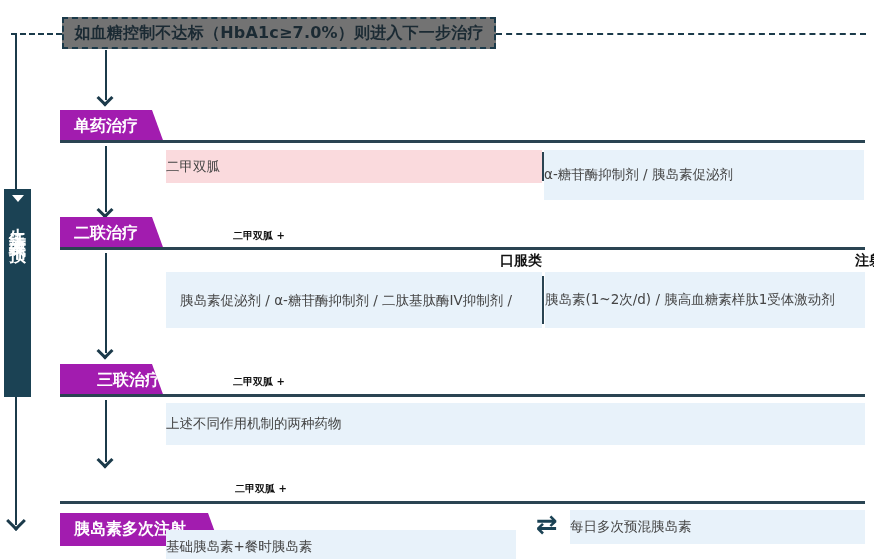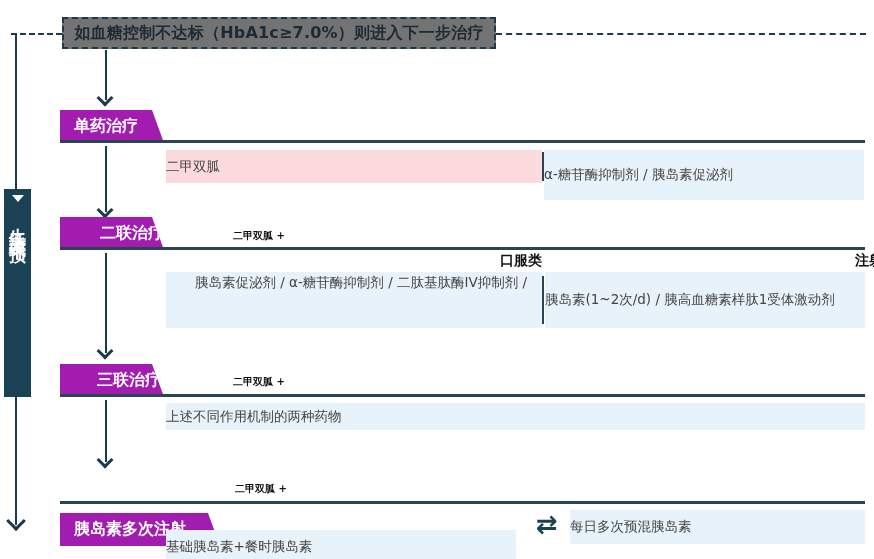--- a/index.html
+++ b/index.html
@@ -95,43 +95,43 @@
 </div>
 <div class="abs rule" style="left:60px; top:140px; width:805px;"></div>
 <div class="abs cell pink" style="left:166px; top:150px; width:376px; height:33px;">
   <span>二甲双胍</span>
 </div>
 <div class="abs vsep" style="left:542px; top:152px; height:29px;"></div>
 <div class="abs cell" style="left:544px; top:150px; width:320px; height:50px;">
   <span>α-糖苷酶抑制剂 / 胰岛素促泌剂</span>
 </div>
 
-<div class="abs step-tab" style="left:60px; top:217px; width:104px;justify-content:flex-end;">
+<div class="abs step-tab" style="left:60px; top:217px; width:104px;">
   <span>二联治疗</span>
 </div>
 <div class="abs met-plus" style="left:233px; top:229px;">二甲双胍 +</div>
 <div class="abs rule" style="left:60px; top:247px; width:805px;"></div>
 
 <div class="abs col-head" style="left:166px; top:252px; width:376px;">口服类</div>
 <div class="abs col-head" style="left:577px; top:252px; width:320px;">注射类</div>
 
-<div class="abs cell multi" style="left:166px; top:272px; width:376px; height:56px; flex-direction:row; align-items:flex-start; justify-content:center;">
+<div class="abs cell multi" style="left:166px; top:272px; width:376px; height:56px; flex-direction:column; align-items:flex-start; justify-content:center;">
   <div>胰岛素促泌剂 / α-糖苷酶抑制剂 / 二肽基肽酶IV抑制剂 /</div>
 </div>
 <div class="abs vsep" style="left:542px; top:276px; height:48px;"></div>
 <div class="abs cell" style="left:545px; top:272px; width:320px; height:56px;">
   <span>胰岛素(1~2次/d) / 胰高血糖素样肽1受体激动剂</span>
 </div>
 
 <div class="abs step-tab" style="left:60px; top:364px; width:104px;padding-left:37px;">
   <span>三联治疗</span>
 </div>
 <div class="abs met-plus" style="left:233px; top:375px;">二甲双胍 +</div>
 <div class="abs rule" style="left:60px; top:394px; width:805px;"></div>
-<div class="abs cell" style="left:166px; top:403px; width:699px; height:27px;">
+<div class="abs cell" style="left:166px; top:403px; width:699px; height:42px;">
   <span>上述不同作用机制的两种药物</span>
 </div>
 
 <div class="abs step-tab" style="left:60px; top:470px; width:160px;margin-top:43px;">
   <span>胰岛素多次注射</span>
 </div>
 <div class="abs met-plus" style="left:235px; top:482px;">二甲双胍 +</div>
 <div class="abs rule" style="left:60px; top:501px; width:805px;"></div>
 <div class="abs cell" style="left:166px; top:530px; width:350px; height:34px;">
   <span>基础胰岛素+餐时胰岛素</span>

